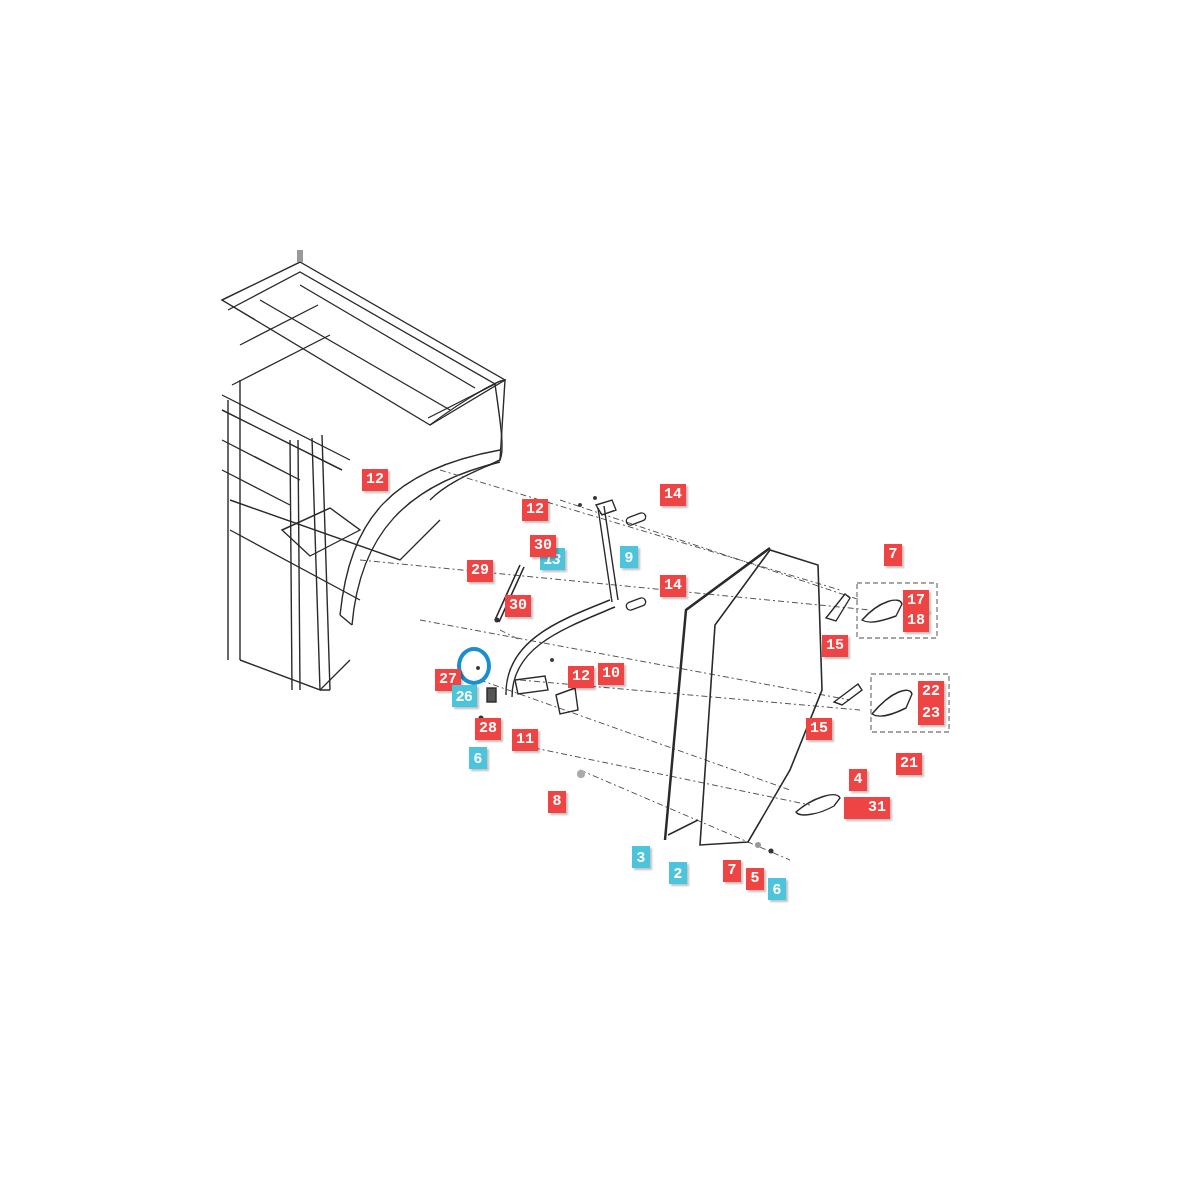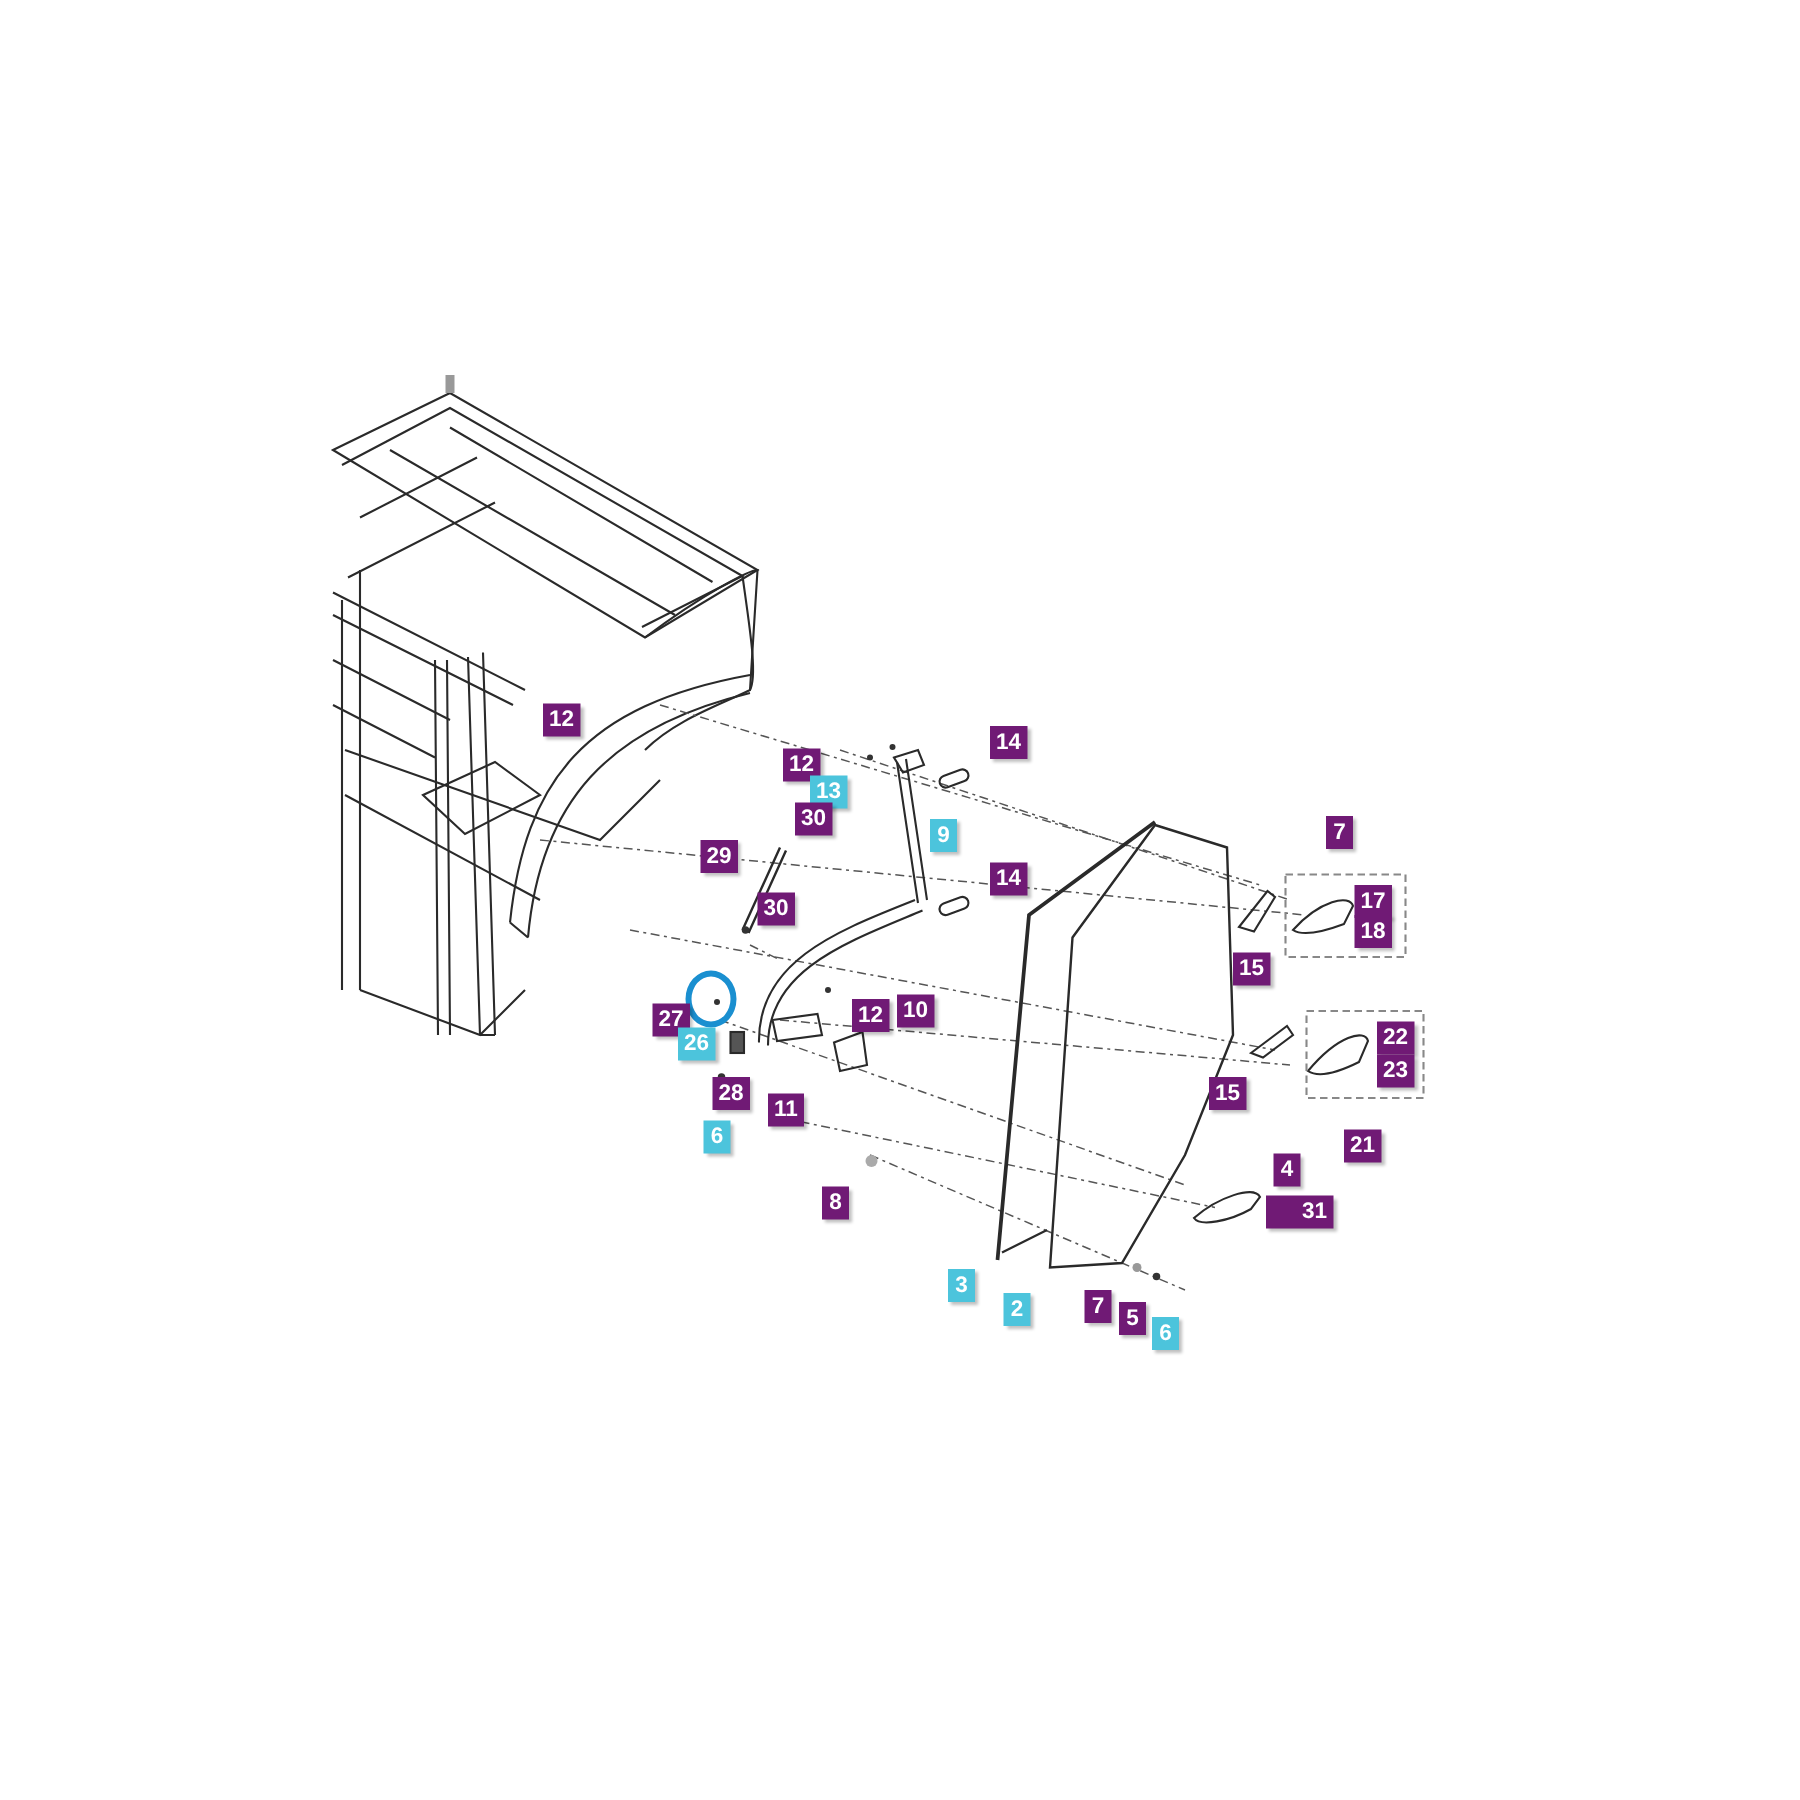--- a/index.html
+++ b/index.html
@@ -3,21 +3,21 @@
 <meta charset="utf-8">
 <style>
   html, body { margin:0; padding:0; background:#ffffff; }
   body { width:1200px; height:1200px; position:relative; overflow:hidden;
          font-family:"Liberation Sans", "DejaVu Sans", sans-serif; }
   #diagram { position:absolute; left:0; top:0; width:1200px; height:1200px; }
   .lbl { position:absolute; height:22px; min-width:18px; padding:0 4px;
          box-sizing:border-box; color:#ffffff; font-weight:bold; font-size:15px;
          line-height:22px; text-align:center; box-shadow:2px 2px 2px rgba(0,0,0,0.25);
          cursor:pointer; }
-  .lbl.dark { background:#701a75; }
+  .lbl.dark { background:#ef4444;font-family:Liberation Mono, monospace; }
   .lbl.hl { background:#4cc4dc; }
   .ring { position:absolute; border:4px solid #1a8fd0; border-radius:50%;
           box-sizing:border-box; }
 </style>
 </head>
 <body>
 
 <div id="diagram">
   <svg width="1200" height="1200" viewBox="0 0 1200 1200" fill="none" stroke="#333" stroke-width="1.4">
 
@@ -97,21 +97,21 @@
       <circle cx="580" cy="505" r="2"></circle>
         <circle cx="497" cy="620" r="2.5"></circle>
     </g>
   </svg>
 
   <div class="ring" style="left:457px; top:647px; width:34px; height:38px;"></div>
 
   <div id="callouts">
       <div class="lbl dark" style="left: 362px; top: 469px;">12</div>
       <div class="lbl dark" style="left: 522px; top: 499px;">12</div>
-      <div class="lbl hl" style="left: 540px; top: 517px;">13</div>
+      <div class="lbl hl" style="left: 540px; top: 548px; font-style: italic;">13</div>
       <div class="lbl dark" style="left: 530px; top: 535px;">30</div>
       <div class="lbl dark" style="left: 660px; top: 484px;">14</div>
       <div class="lbl hl" style="left: 620px; top: 546px;">9</div>
       <div class="lbl dark" style="left: 467px; top: 560px;">29</div>
       <div class="lbl dark" style="left: 505px; top: 595px;">30</div>
       <div class="lbl dark" style="left: 660px; top: 575px;">14</div>
       <div class="lbl dark" style="left: 884px; top: 544px;">7</div>
       <div class="lbl dark" style="left: 903px; top: 590px;">17</div>
       <div class="lbl dark" style="left: 903px; top: 610px;">18</div>
       <div class="lbl dark" style="left: 822px; top: 635px;">15</div>

